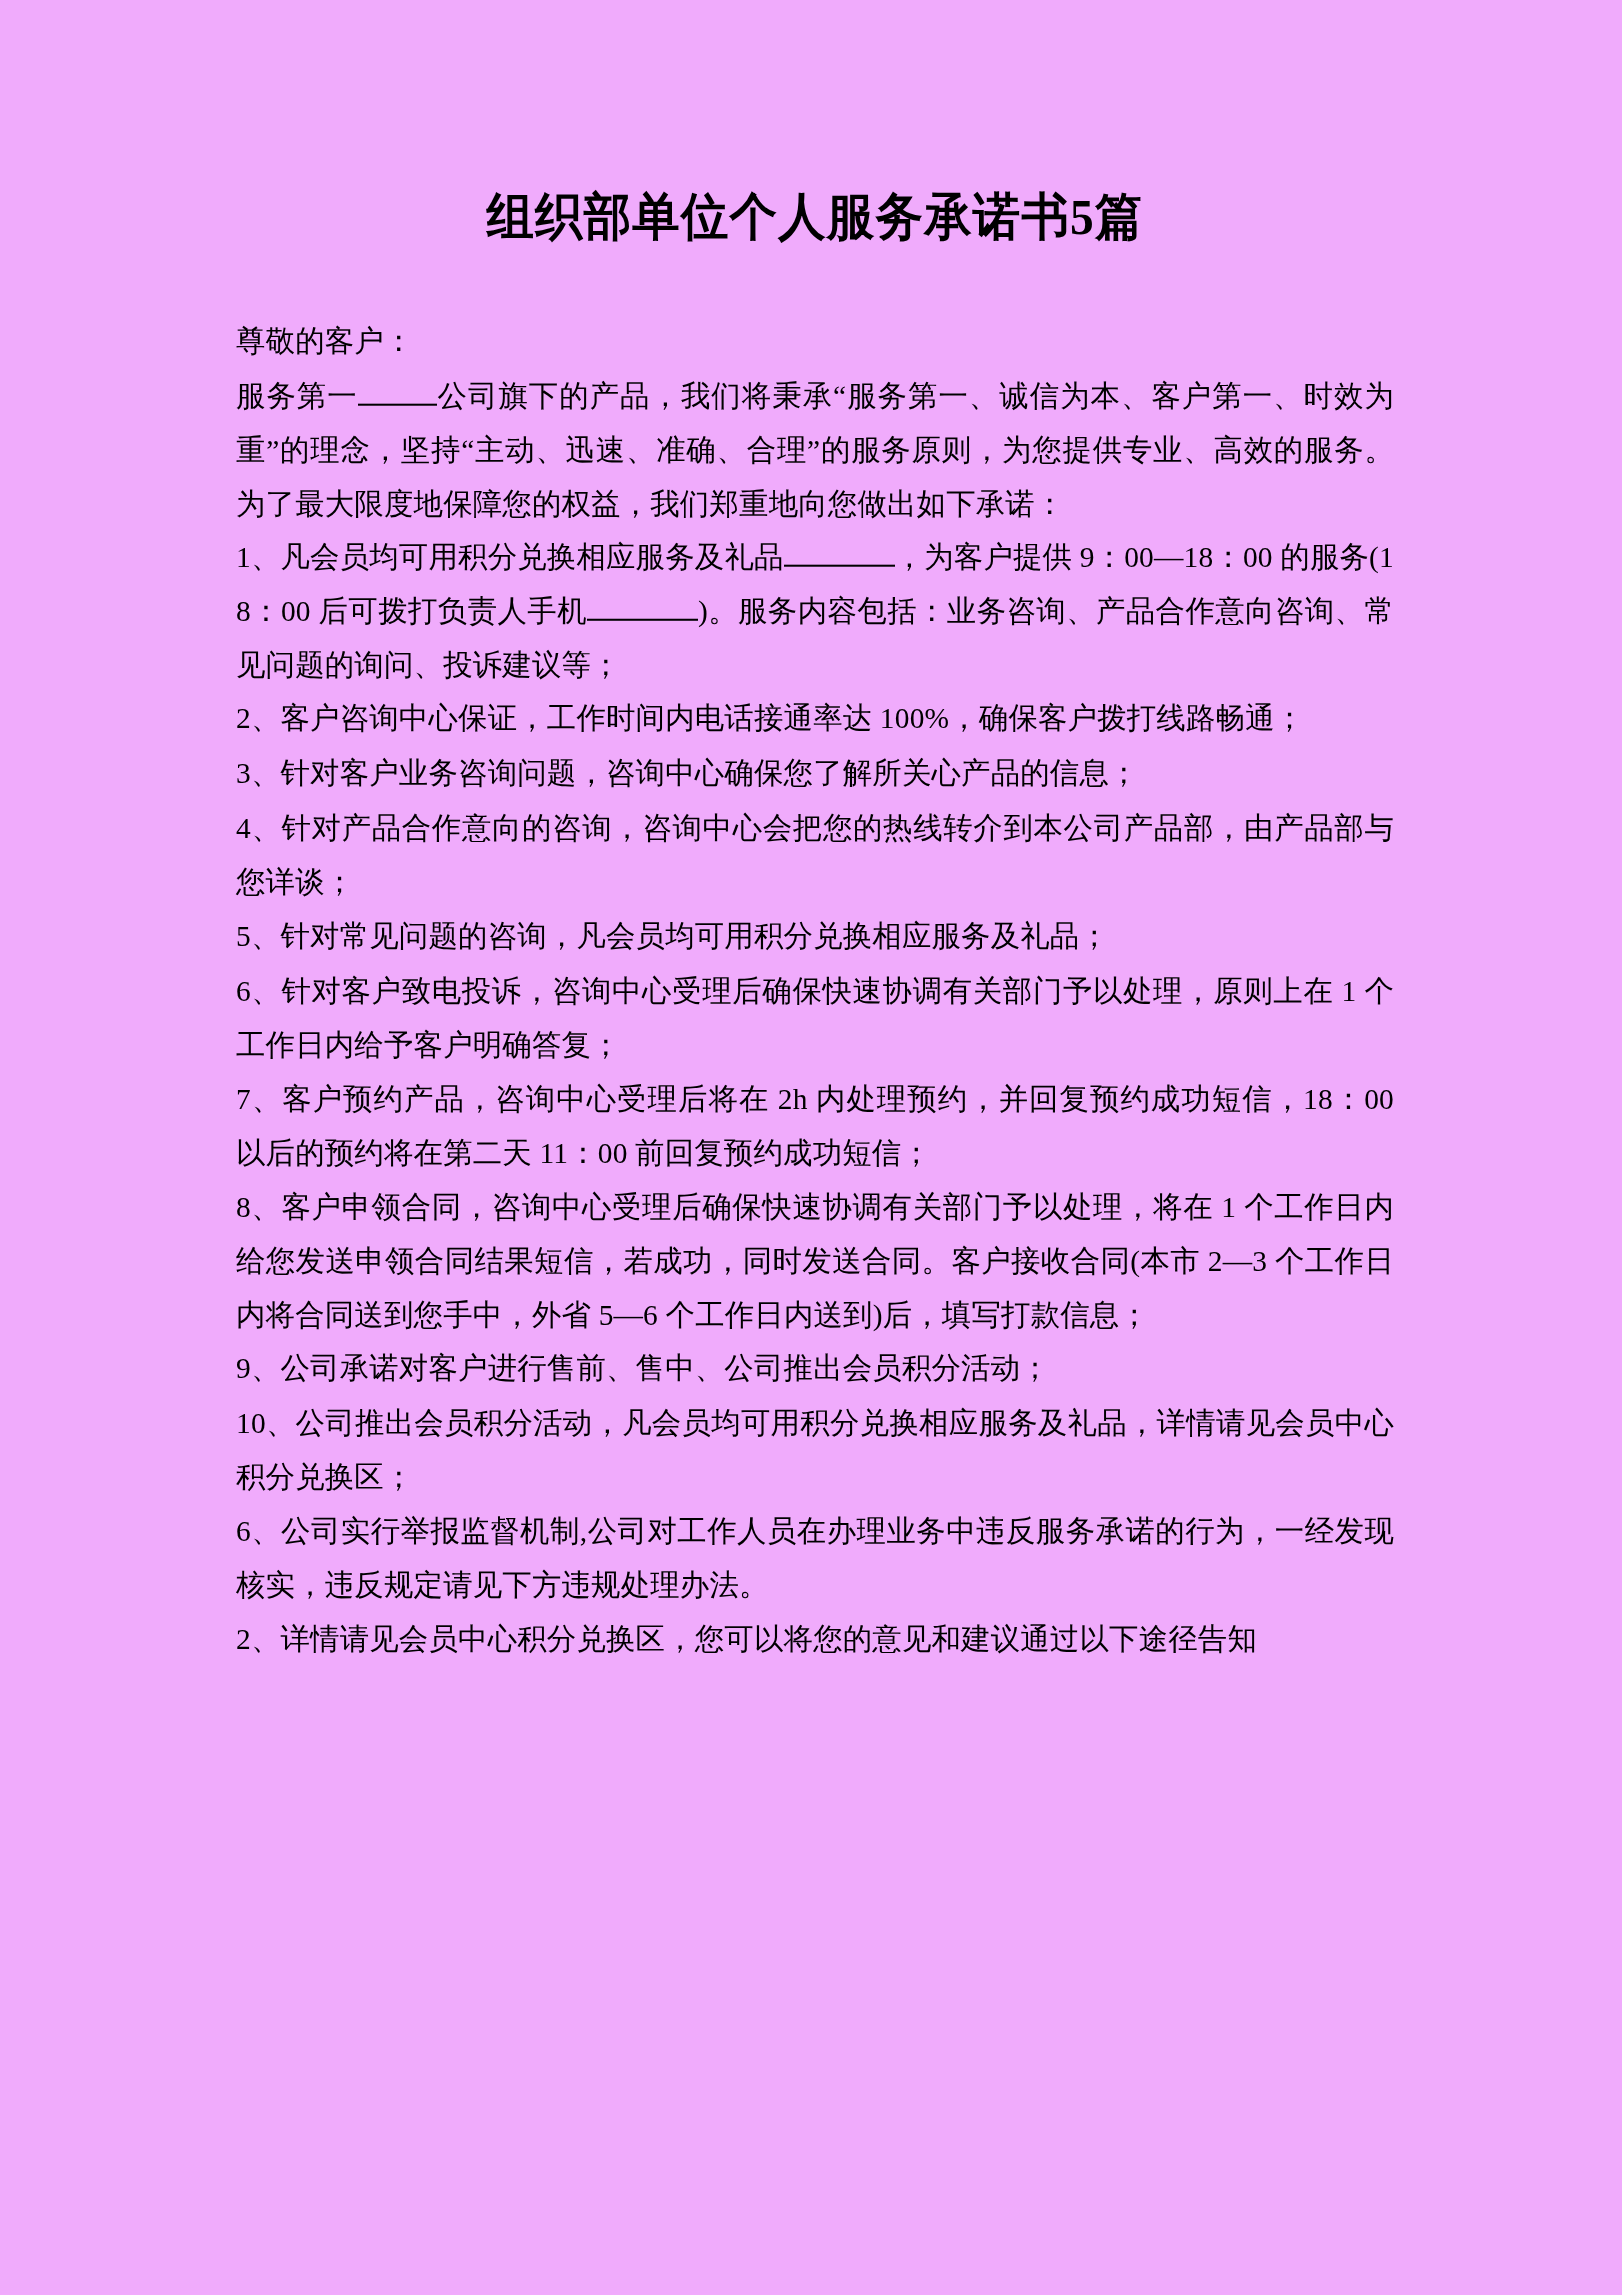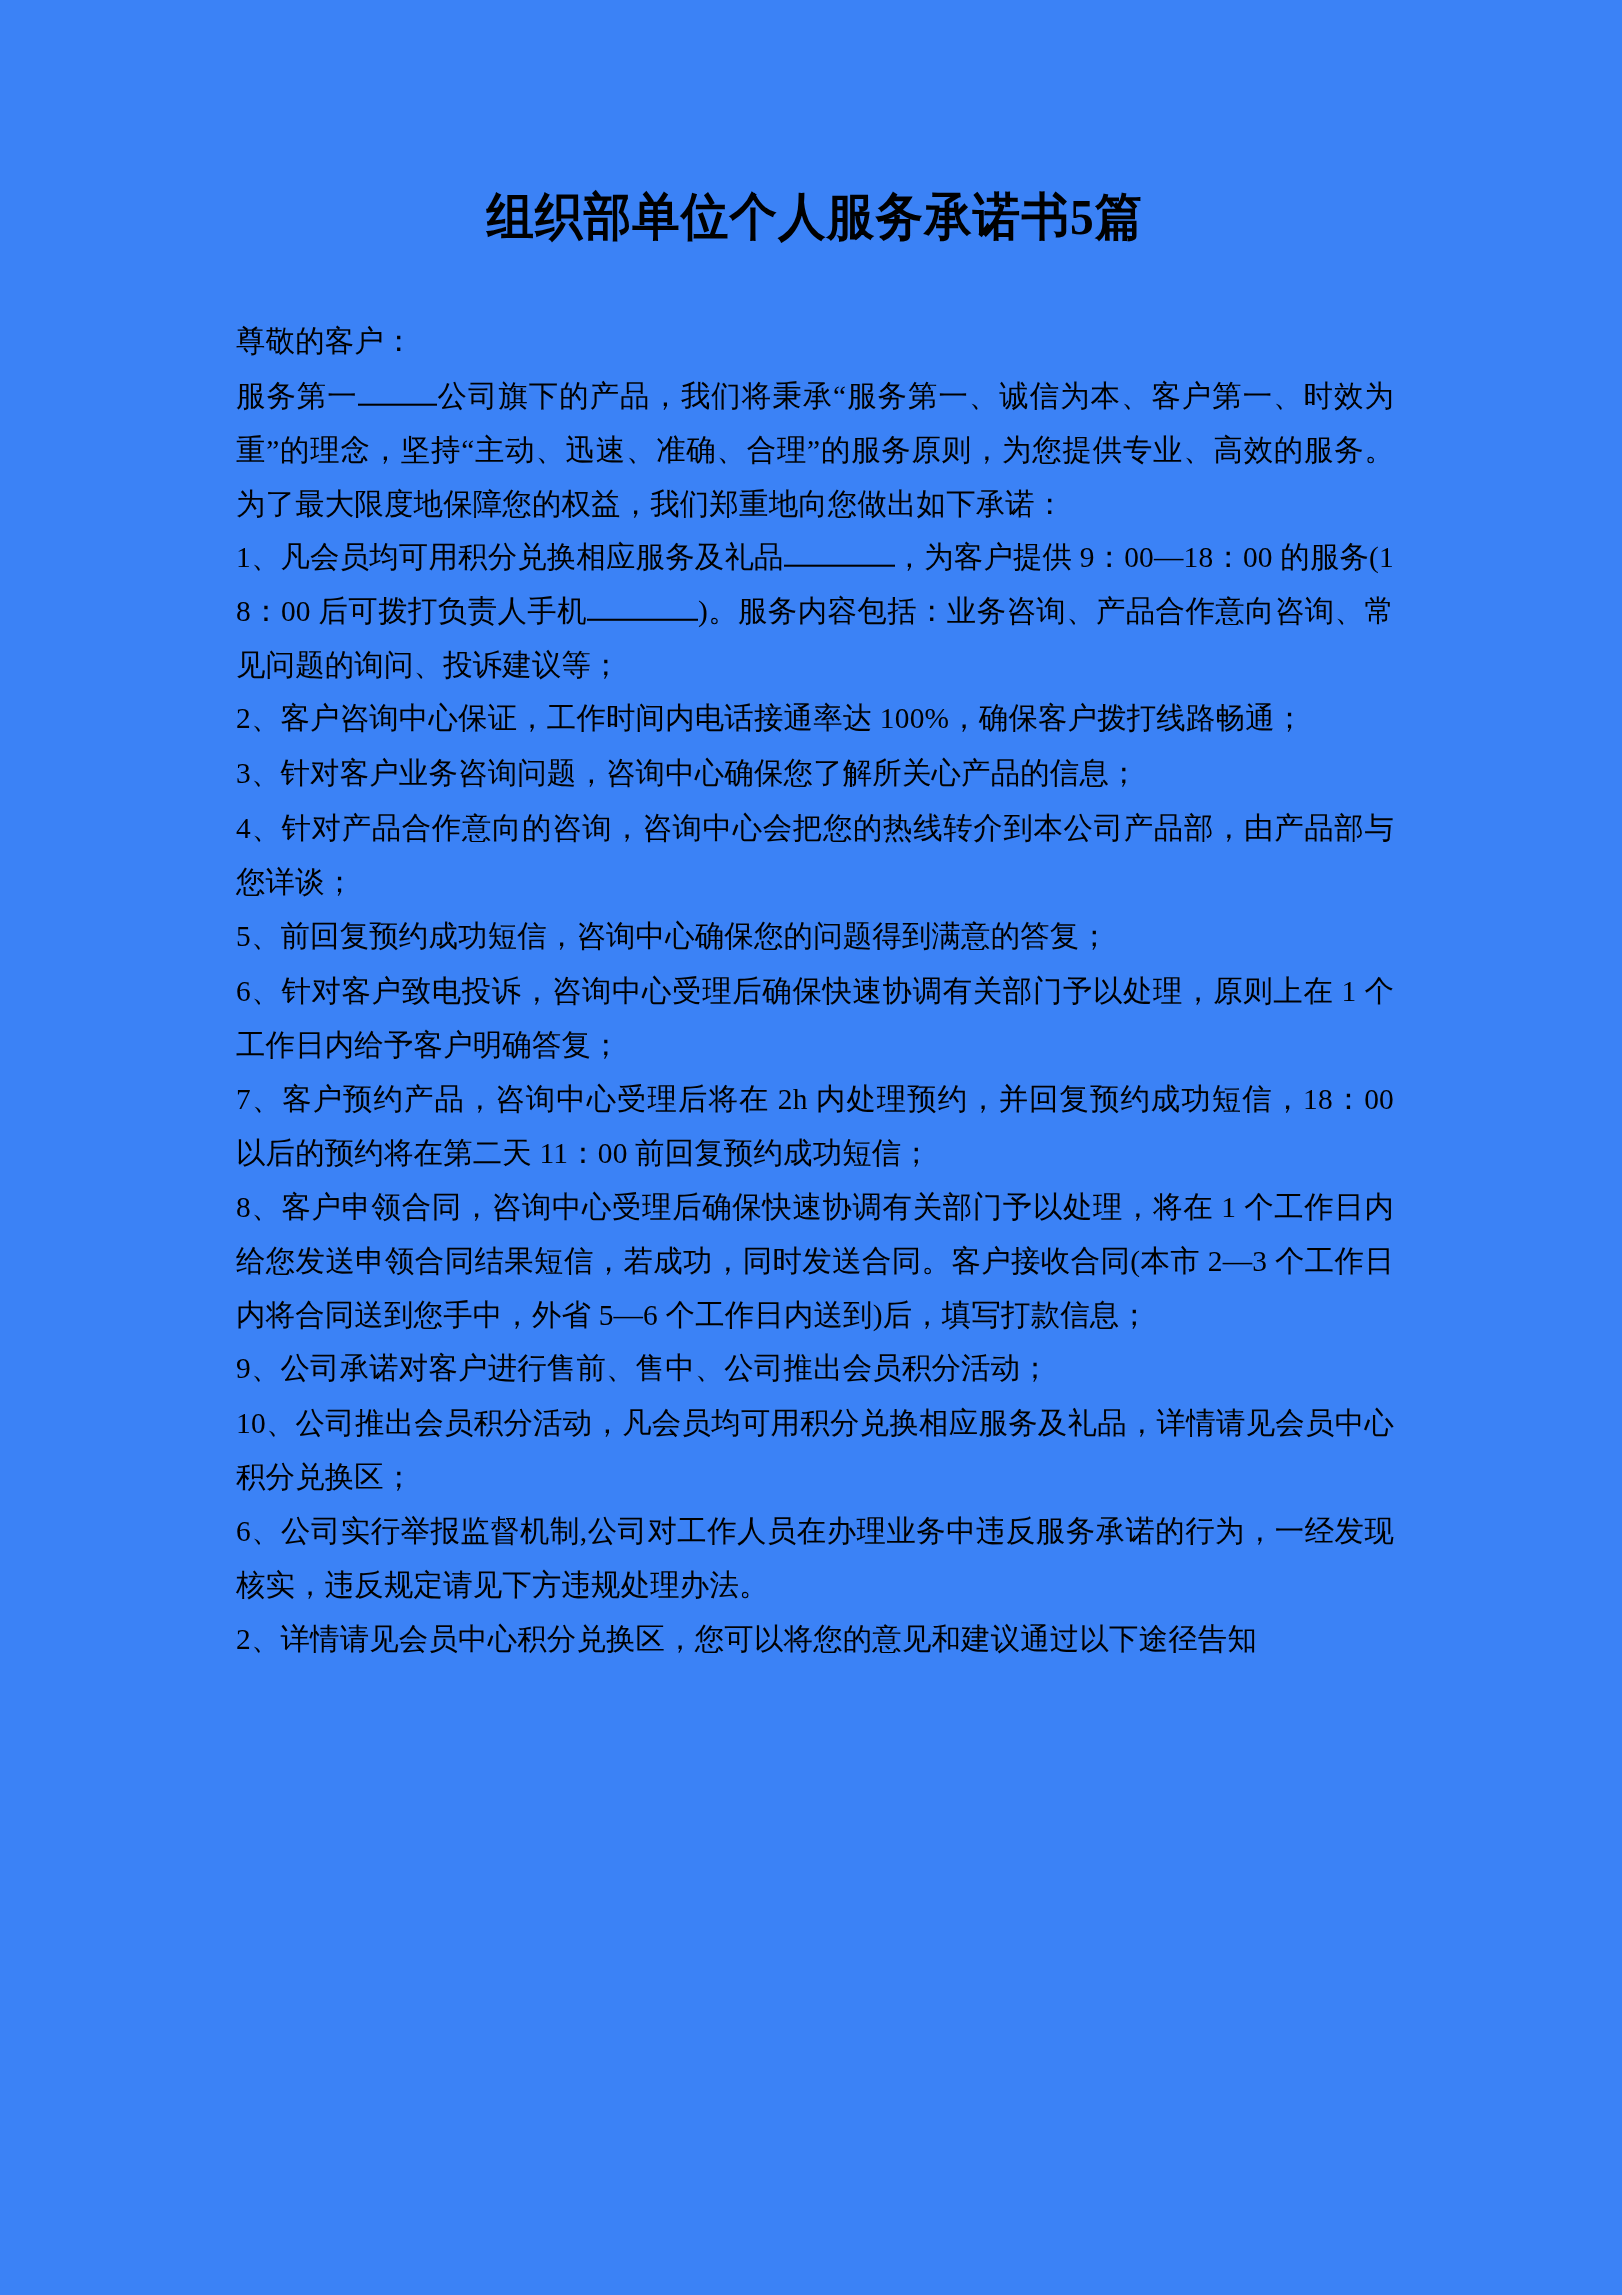--- a/index.html
+++ b/index.html
@@ -5,21 +5,21 @@
 <style>
   html, body {
     margin: 0;
     padding: 0;
     background: #ffffff;
   }
   .page {
     position: relative;
     width: 1623px;
     height: 2295px;
-    background: #3b82f6;
+    background: #f0abfc;
     box-sizing: border-box;
     overflow: hidden;
     font-family: "Liberation Serif", "DejaVu Serif", serif;
     color: #000000;
   }
   .content {
     position: absolute;
     left: 236px;
     top: 0;
     width: 1158px;
@@ -91,21 +91,21 @@
 
       <p class="para">
         <span>3、</span><span>针对客户业务咨询问题，咨询中心确保您了解所关心产品的信息；</span>
       </p>
 
       <p class="para">
         <span>4、</span><span>针对产品合作意向的咨询，咨询中心会把您的热线转介到本公司产品部，由产品部与您详谈；</span>
       </p>
 
       <p class="para">
-        <span>5、</span><span>前回复预约成功短信，咨询中心确保您的问题得到满意的答复；</span>
+        <span>5、</span><span>针对常见问题的咨询，凡会员均可用积分兑换相应服务及礼品；</span>
       </p>
 
       <p class="para">
         <span>6、</span><span>针对客户致电投诉，咨询中心受理后确保快速协调有关部门予以处理，原则上在 1 个工作日内给予客户明确答复；</span>
       </p>
 
       <p class="para">
         <span>7、</span><span>客户预约产品，咨询中心受理后将在 2h 内处理预约，并回复预约成功短信，18：00 以后的预约将在第二天 11：00 前回复预约成功短信；</span>
       </p>
 

